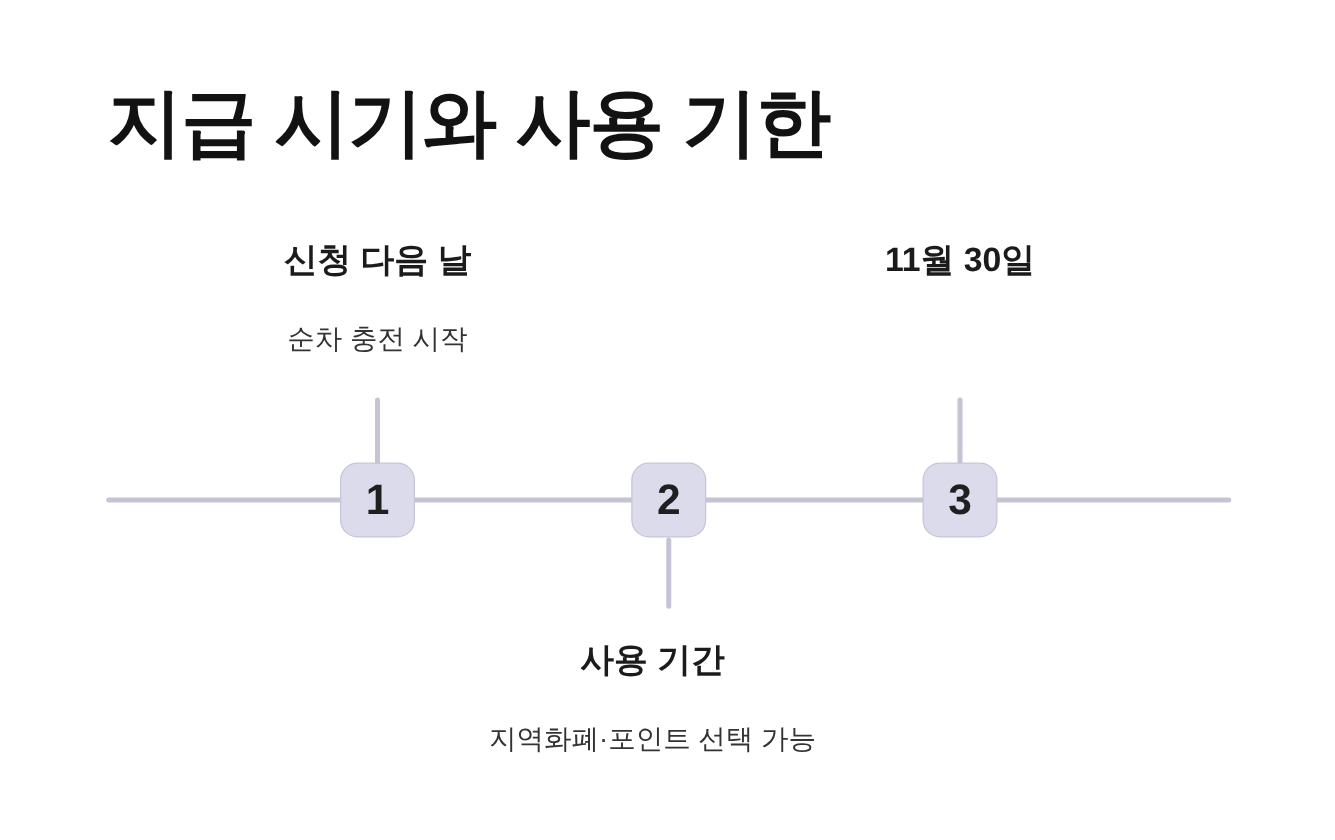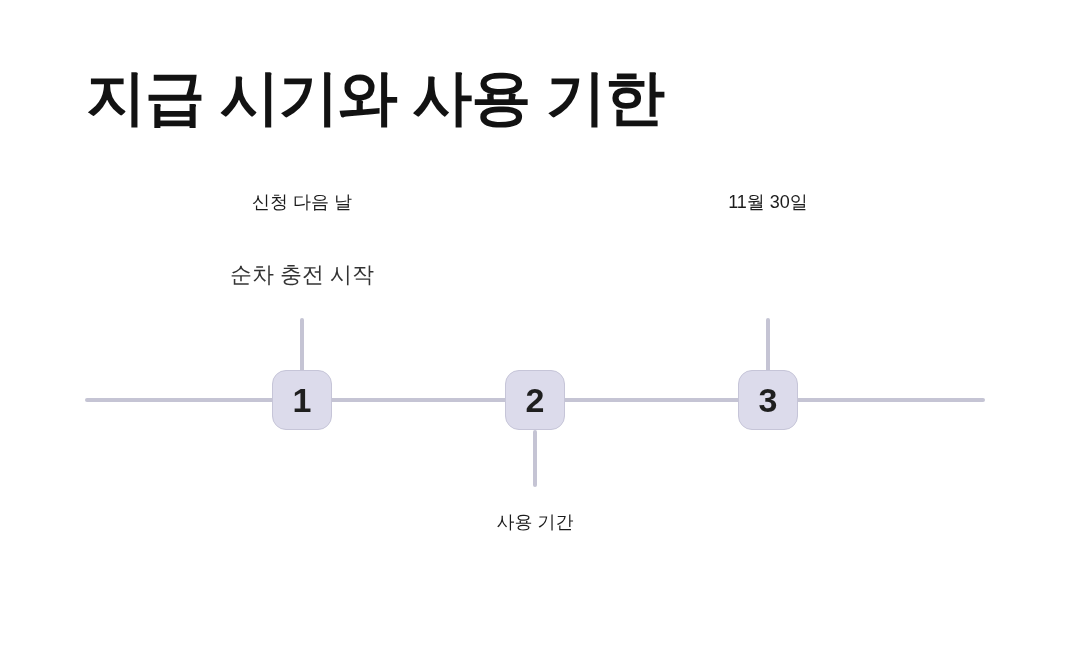--- a/index.html
+++ b/index.html
@@ -70,29 +70,29 @@
   .node.n1 { left: 272px; }
   .node.n2 { left: 505px; }
   .node.n3 { left: 738px; }
   .label-group {
     position: absolute;
     width: 420px;
     text-align: center;
   }
   .label-group.g1 { left: 92px;  top: 190px; }
   .label-group.g3 { left: 558px; top: 190px; text-align: center; }
-  .label-group.g2 { left: 325px; top: 510px; }
+  .label-group.g2 { left: 312px; top: 510px; }
   .milestone-label {
-    font-size: 18px;
-    font-weight: 400;
+    font-size: 27px;
+    font-weight: 700;
     color: var(--label-text);
     white-space: nowrap;
   }
   .milestone-desc {
-    margin-top: 46px;
+    margin-top: 30px;
     font-size: 22px;
     font-weight: 400;
     color: var(--description-text);
     white-space: nowrap;
   }
 </style>
 </head>
 <body>
 
 <div class="page">
@@ -119,15 +119,16 @@
   </div>
   <div class="node n2">
     <span>2</span>
   </div>
   <div class="node n3">
     <span>3</span>
   </div>
 
   <div class="label-group g2">
     <div class="milestone-label">사용 기간</div>
+    <div class="milestone-desc">지역화폐·포인트 선택 가능</div>
   </div>
 
 </div>
 
 </body></html>

